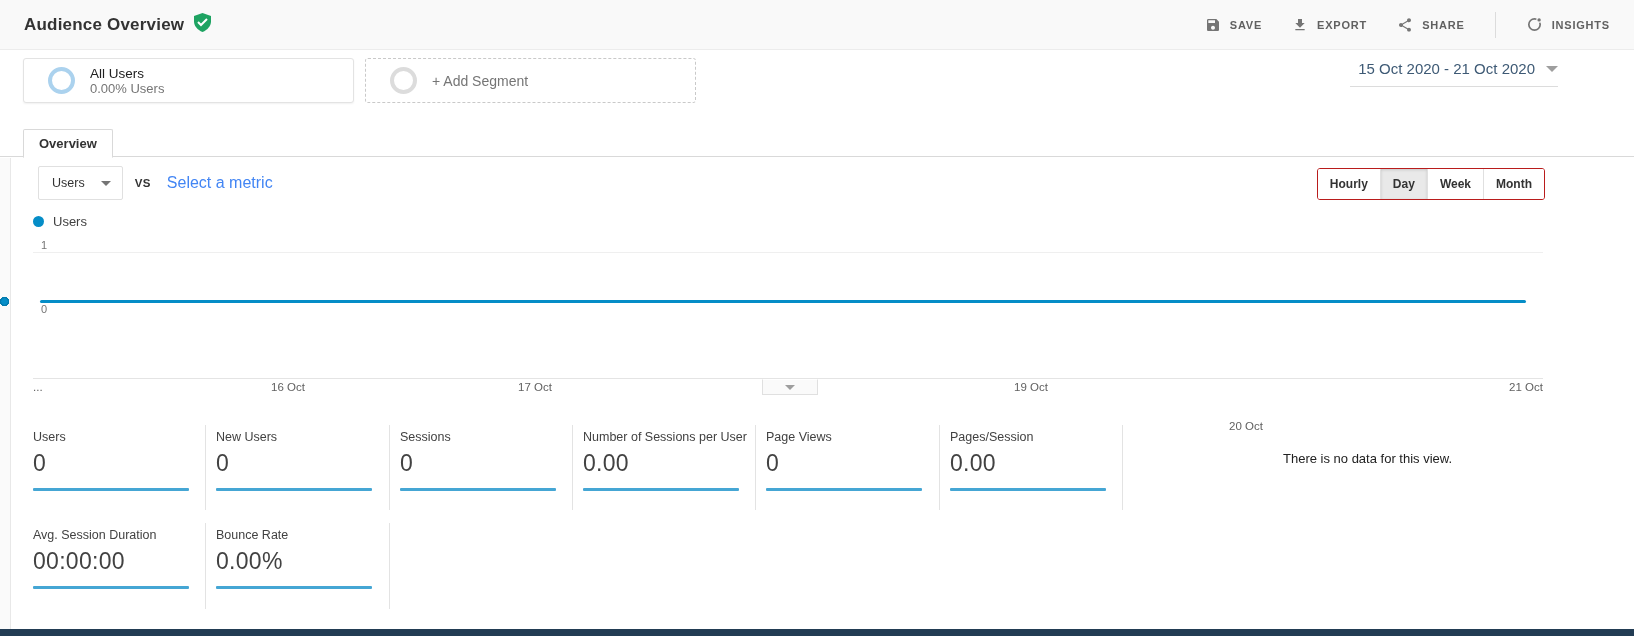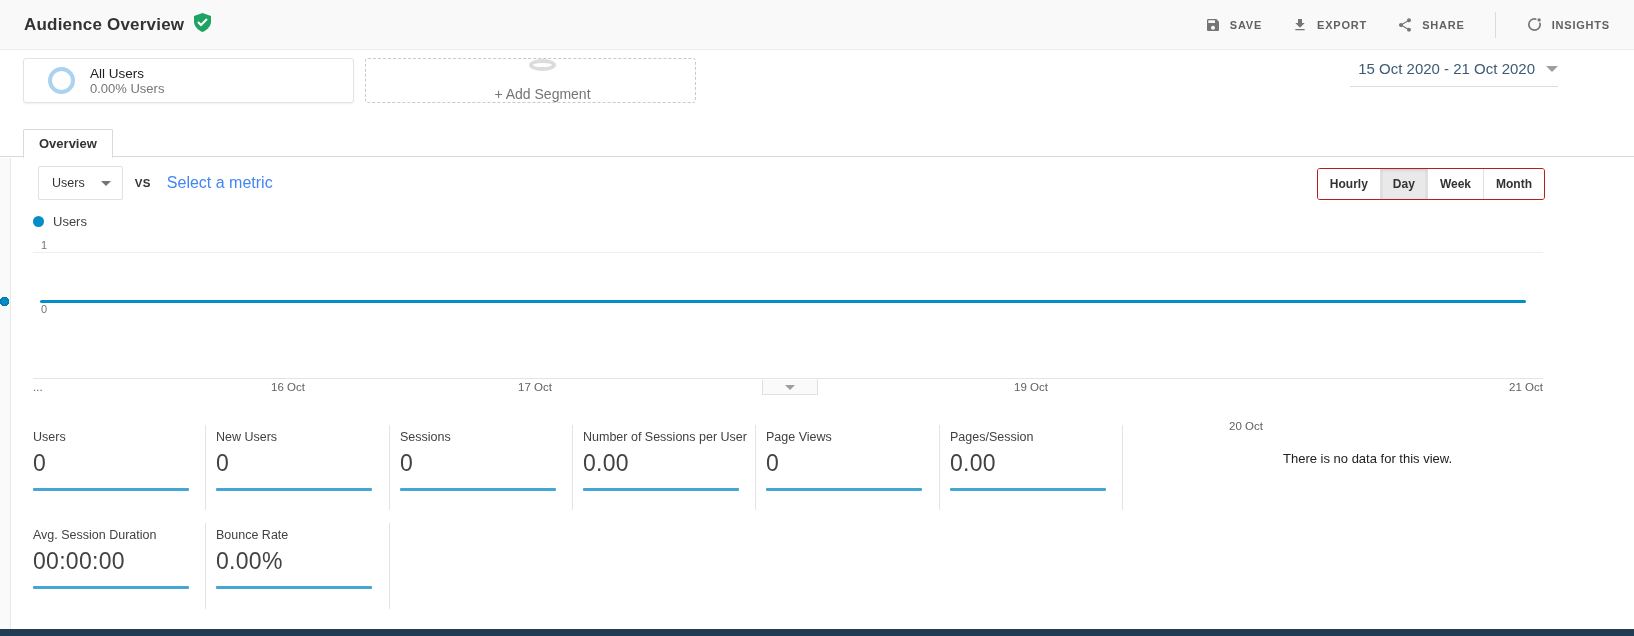--- a/index.html
+++ b/index.html
@@ -20,21 +20,21 @@
   .action-divider { width:1px; height:26px; background:#dcdcdc; }
 
   
   .segments { position:absolute; top:58px; left:23px; display:flex; gap:11px; }
   .segment-card { width:331px; height:45px; background:#fff; border:1px solid #e3e3e3;
                   border-radius:3px; box-shadow:0 1px 2px rgba(0,0,0,.06);
                   display:flex; align-items:center; padding-left:24px; gap:15px; cursor:pointer; }
   .segment-circle { width:27px; height:27px; border-radius:50%; border:4px solid #abd2ee; }
   .seg-title { font-size:13.5px; color:#212121; line-height:17px; }
   .seg-sub { font-size:13px; color:#757575; line-height:14px; }
-  .segment-add { border:1px dashed #c9c9c9; background:transparent; box-shadow:none;flex-direction:column; }
+  .segment-add { border:1px dashed #c9c9c9; background:transparent; box-shadow:none; }
   .segment-add .segment-circle { border-color:#dcdcdc; }
   .add-label { font-size:14px; color:#757575; }
 
   
   .date-range { position:absolute; top:60px; right:76px; width:208px; padding-bottom:9px;
                 border-bottom:1px solid #dcdcdc; display:flex; align-items:center;
                 justify-content:flex-end; gap:11px; cursor:pointer; }
   .date-text { font-size:15px; color:#3e5a75; }
   .caret { width:0; height:0; border-left:6px solid transparent; border-right:6px solid transparent;
            border-top:6px solid #9e9e9e; }

